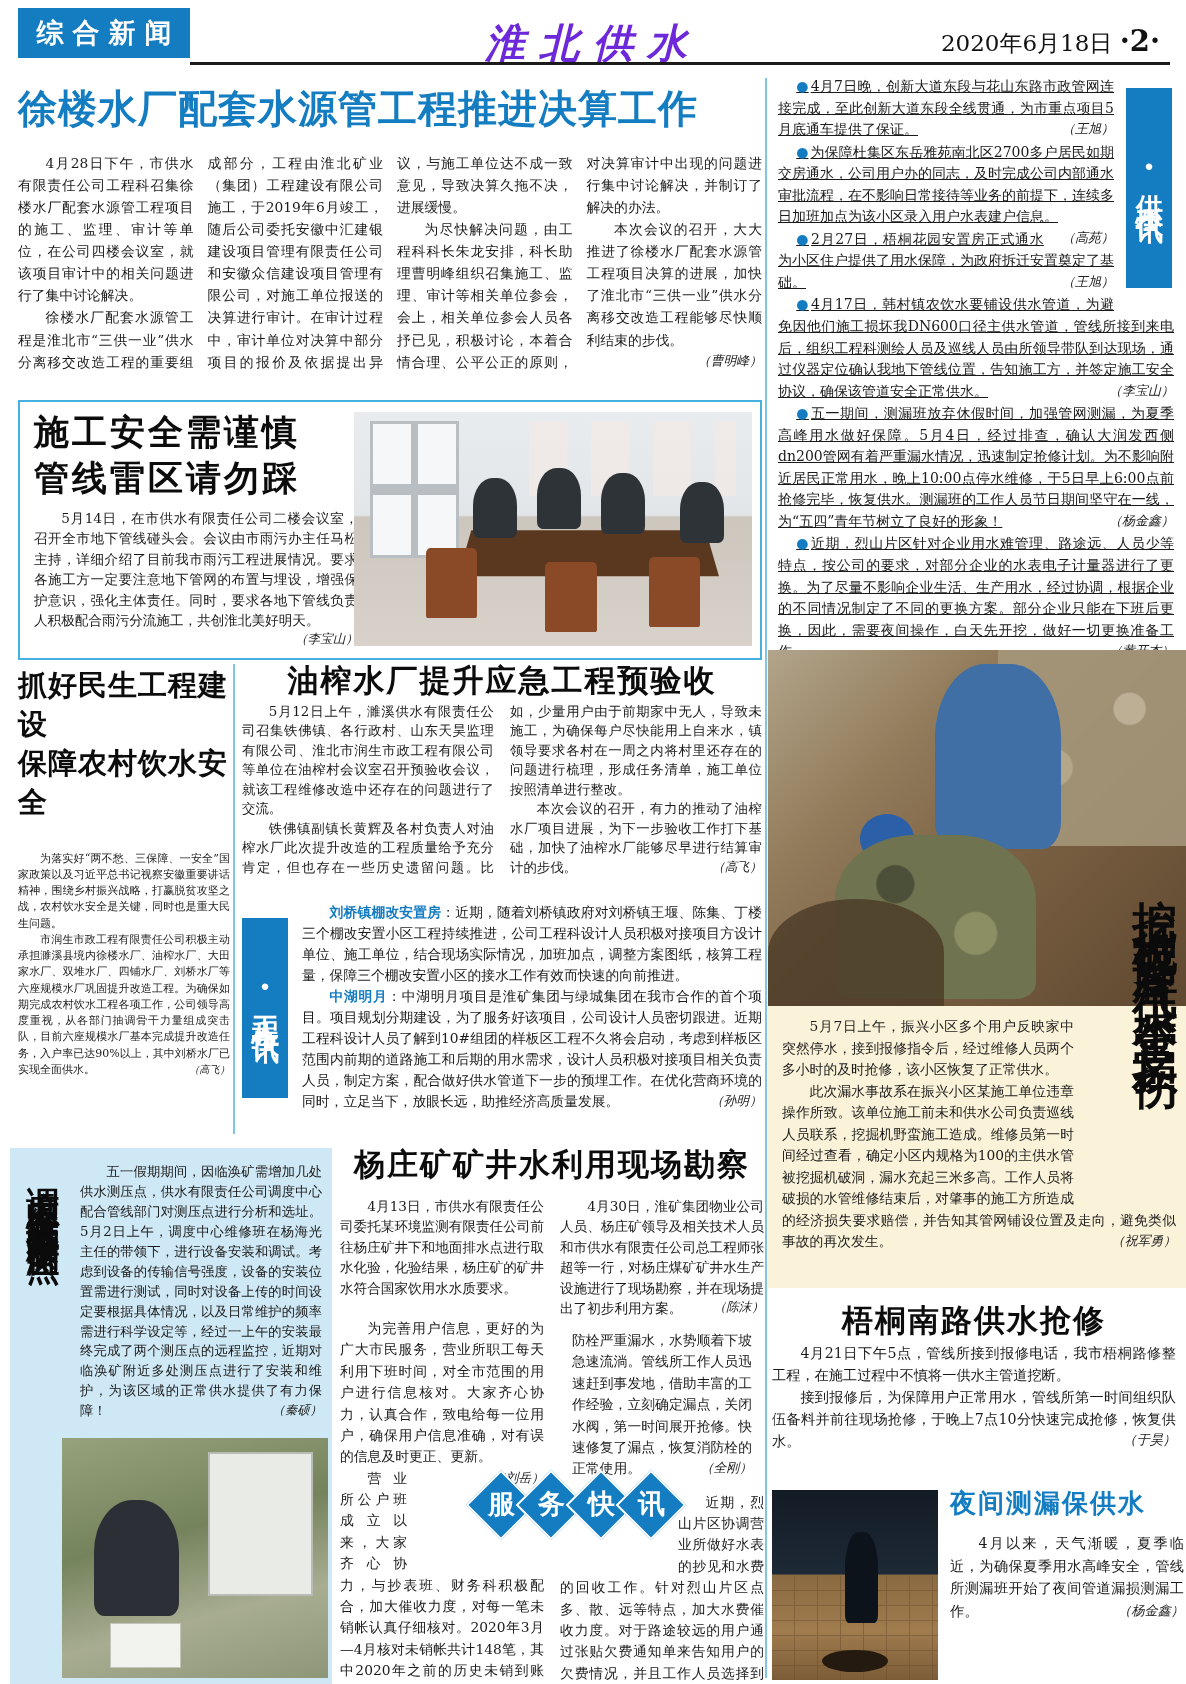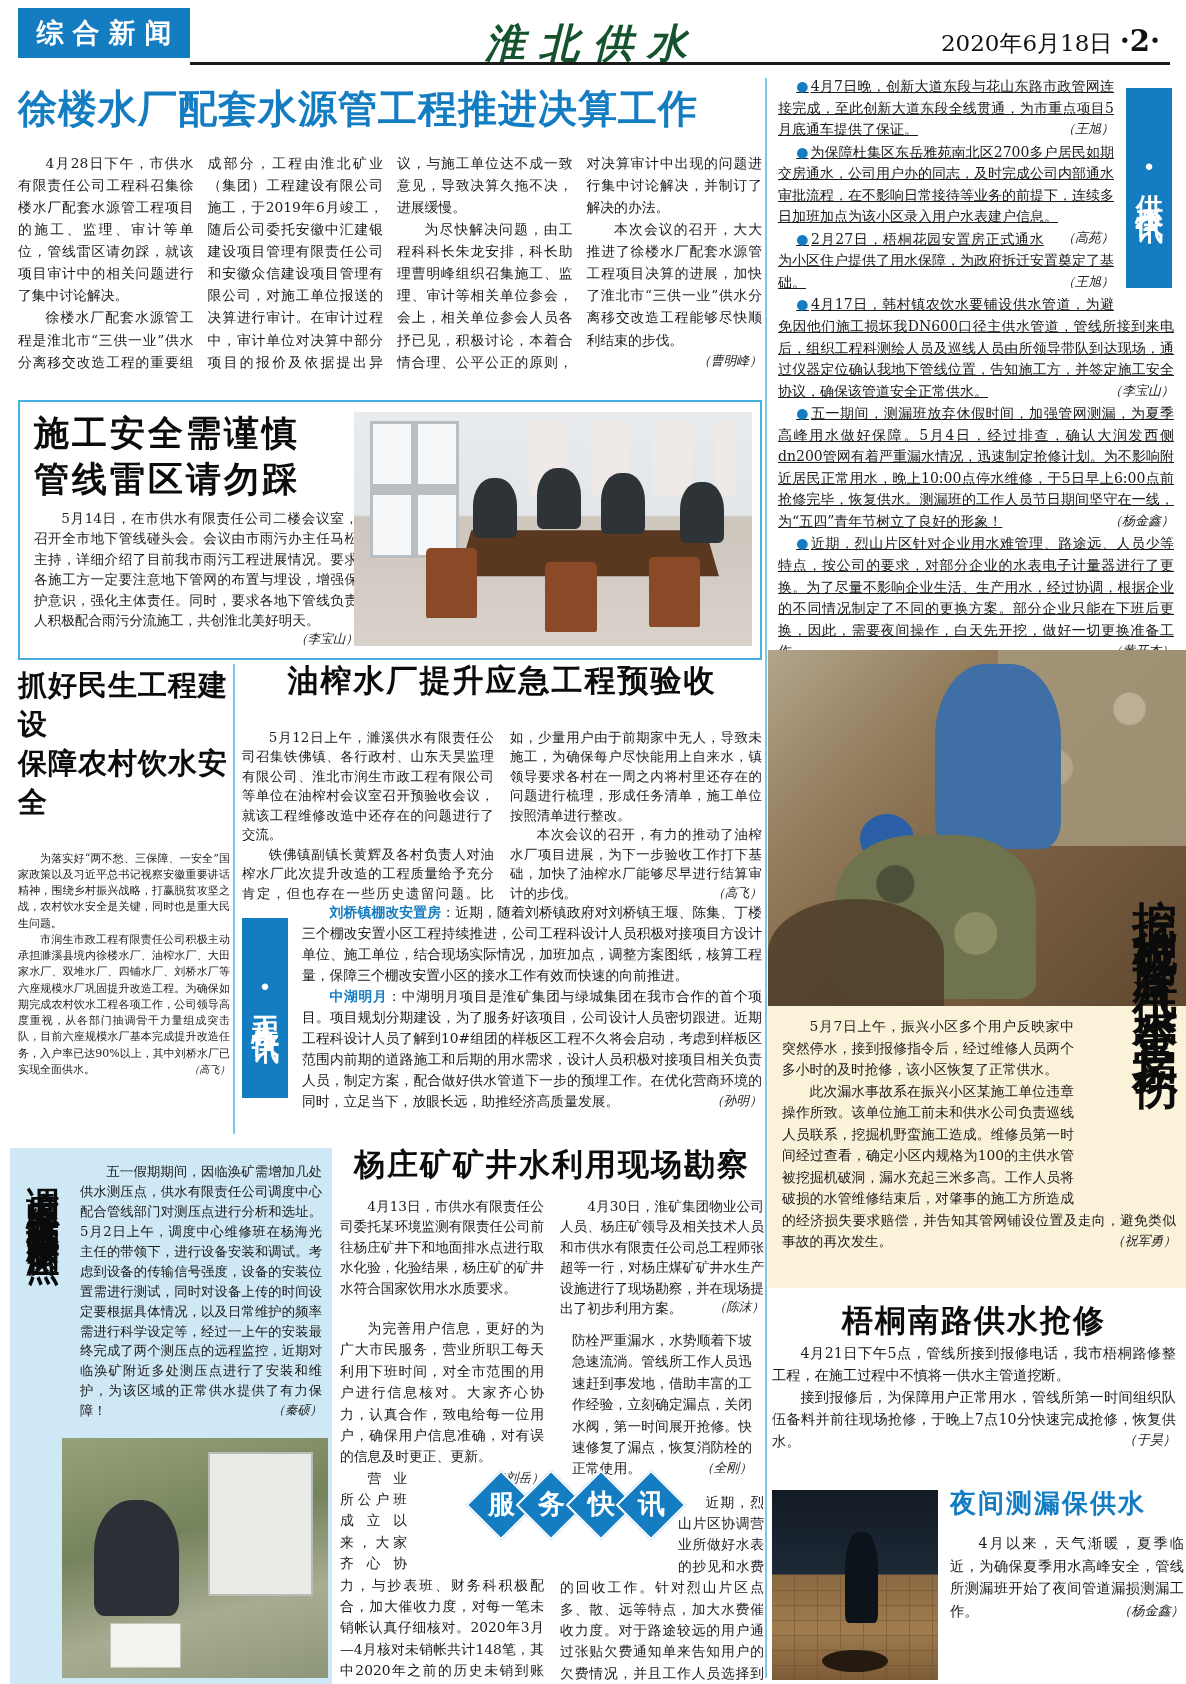--- a/index.html
+++ b/index.html
@@ -4,21 +4,21 @@
 <style>
   html,body{margin:0;padding:0;background:#9a9a9a;}
   .page{position:relative;width:1186px;height:1684px;background:#fff;overflow:hidden;
         font-family:"DejaVu Serif","Liberation Serif",serif;color:#1a1a1a;margin:0 auto;}
   .sans{font-family:"Liberation Sans","DejaVu Sans",sans-serif;}
 
   
   .section-tag{position:absolute;left:18px;top:8px;width:172px;height:50px;background:#147dc2;
     color:#fff;font-size:27px;font-weight:bold;letter-spacing:9px;display:flex;align-items:center;
     justify-content:center;padding-left:9px;box-sizing:border-box;z-index:2;}
-  .masthead{position:absolute;left:0;right:0;top:16px;text-align:center;color:#14532d;
+  .masthead{position:absolute;left:0;right:0;top:16px;text-align:center;color:#6d28d9;
     font-size:40px;font-weight:bold;letter-spacing:14px;font-style:italic;}
   .dateline{position:absolute;right:26px;top:24px;font-size:23px;color:#111;}
   .dateline .pageno{font-size:29px;font-weight:bold;}
   .header-rule{position:absolute;left:190px;right:16px;top:62px;height:3px;background:#1b1b1b;}
 
   
   .para{text-indent:2em;margin:0;}
   .sign{float:right;font-size:0.93em;font-style:italic;color:#222;}
   .bullet{color:#147dc2;margin-right:2px;}
   .v-label{background:#147dc2;color:#fff;display:flex;align-items:center;justify-content:center;}
@@ -37,21 +37,21 @@
 
   
   #water{position:absolute;left:778px;top:76px;width:396px;height:574px;overflow:hidden;
     font-size:14px;line-height:1.54;text-align:justify;}
   #water .v-label{float:right;width:46px;height:200px;margin:12px 2px 10px 12px;}
   #water p{margin:0 0 1px 0;text-indent:1.3em;text-decoration:underline;}
 
   
   #safety{position:absolute;left:18px;top:400px;width:744px;height:260px;border:2px solid #45b1e0;
     box-sizing:border-box;background:#fff;}
-  .safety-title{position:absolute;left:14px;top:8px;font-family:Liberation Sans, sans-serif;
+  .safety-title{position:absolute;left:14px;top:8px;font-family:Liberation Serif, serif;
     font-weight:bold;font-size:35px;letter-spacing:3px;line-height:1.32;color:#0c0c0c;text-align:right;}
   .safety-body{position:absolute;left:14px;top:106px;width:324px;font-size:13.6px;line-height:1.5;text-align:justify;}
   .photo-meeting{position:absolute;right:8px;top:10px;width:398px;height:234px;
     background:linear-gradient(180deg,#e9ecee 0%,#e2e6e9 44%,#cdc6bd 45%,#d8d2cb 100%);}
   .pm-window{position:absolute;left:4%;top:4%;width:21%;height:56%;background:#f5f7f8;border:3px solid #b9bec2;
     background-image:linear-gradient(90deg,transparent 46%,#b9bec2 46%,#b9bec2 54%,transparent 54%),
       linear-gradient(0deg,transparent 46%,#b9bec2 46%,#b9bec2 54%,transparent 54%);}
   .pm-posters{position:absolute;right:4%;top:4%;width:52%;height:32%;
     background-image:repeating-linear-gradient(90deg,#f1e9e6 0 38px,transparent 38px 62px);opacity:.8;}
   .pm-table{position:absolute;left:28%;top:48%;width:62%;height:24%;background:#59381f;
@@ -62,21 +62,21 @@
   
   #minsheng{position:absolute;left:18px;top:666px;width:212px;}
   .ms-title{font-family:"Liberation Sans",sans-serif;font-weight:bold;font-size:29px;line-height:1.35;
     letter-spacing:1px;color:#0c0c0c;}
   .ms-body{margin-top:28px;font-size:11px;line-height:1.48;text-align:justify;}
 
   
   #youzha{position:absolute;left:242px;top:660px;width:520px;}
   .center-title{font-family:"Liberation Sans",sans-serif;font-weight:bold;font-size:31px;text-align:center;
     letter-spacing:2px;color:#0c0c0c;}
-  .yz-body{margin-top:26px;column-count:2;column-gap:16px;font-size:13.4px;line-height:1.45;
+  .yz-body{margin-top:0;column-count:2;column-gap:16px;font-size:13.4px;line-height:1.45;
     text-align:justify;height:198px;overflow:hidden;}
 
   
   #gongcheng{position:absolute;left:242px;top:902px;width:520px;font-size:13.8px;line-height:1.52;text-align:justify;}
   #gongcheng .v-label{float:left;width:46px;height:180px;margin:16px 14px 4px 0;}
   .lead{color:#147dc2;font-weight:bold;}
 
   
   #excavator{position:absolute;left:768px;top:650px;width:418px;height:638px;background:#fbf3d9;}
   .photo-excavator{position:absolute;left:0;top:0;width:418px;height:356px;
@@ -156,21 +156,21 @@
     <span class="pageno">·2·</span>
   </div>
   <div class="header-rule"></div>
 
   <div class="vrule" style="left:765px;top:78px;height:1600px;"></div>
   <div class="vrule" style="left:233px;top:664px;height:470px;"></div>
 
   <div id="main-art">
     <div class="headline">徐楼水厂配套水源管工程推进决算工作</div>
     <div class="main-body">
-      <p class="para">4月28日下午，市供水有限责任公司工程科召集徐楼水厂配套水源管工程项目的施工、监理、审计等单位，管线雷区请勿踩，就该项目审计中的相关问题进行了集中讨论解决。</p>
+      <p class="para">4月28日下午，市供水有限责任公司工程科召集徐楼水厂配套水源管工程项目的施工、监理、审计等单位，在公司四楼会议室，就该项目审计中的相关问题进行了集中讨论解决。</p>
       <p class="para">徐楼水厂配套水源管工程是淮北市“三供一业”供水分离移交改造工程的重要组成部分，工程由淮北矿业（集团）工程建设有限公司施工，于2019年6月竣工，随后公司委托安徽中汇建银建设项目管理有限责任公司和安徽众信建设项目管理有限公司，对施工单位报送的决算进行审计。在审计过程中，审计单位对决算中部分项目的报价及依据提出异议，与施工单位达不成一致意见，导致决算久拖不决，进展缓慢。</p>
       <p class="para">为尽快解决问题，由工程科科长朱龙安排，科长助理曹明峰组织召集施工、监理、审计等相关单位参会，会上，相关单位参会人员各抒已见，积极讨论，本着合情合理、公平公正的原则，对决算审计中出现的问题进行集中讨论解决，并制订了解决的办法。</p>
       <p class="para"><span>本次会议的召开，大大推进了徐楼水厂配套水源管工程项目决算的进展，加快了淮北市“三供一业”供水分离移交改造工程能够尽快顺利结束的步伐。</span><span class="sign">（曹明峰）</span></p>
     </div>
   </div>
 
   <div id="water">
     <div class="v-label">
       <div class="v-inner">
         <span class="dot">●</span>

